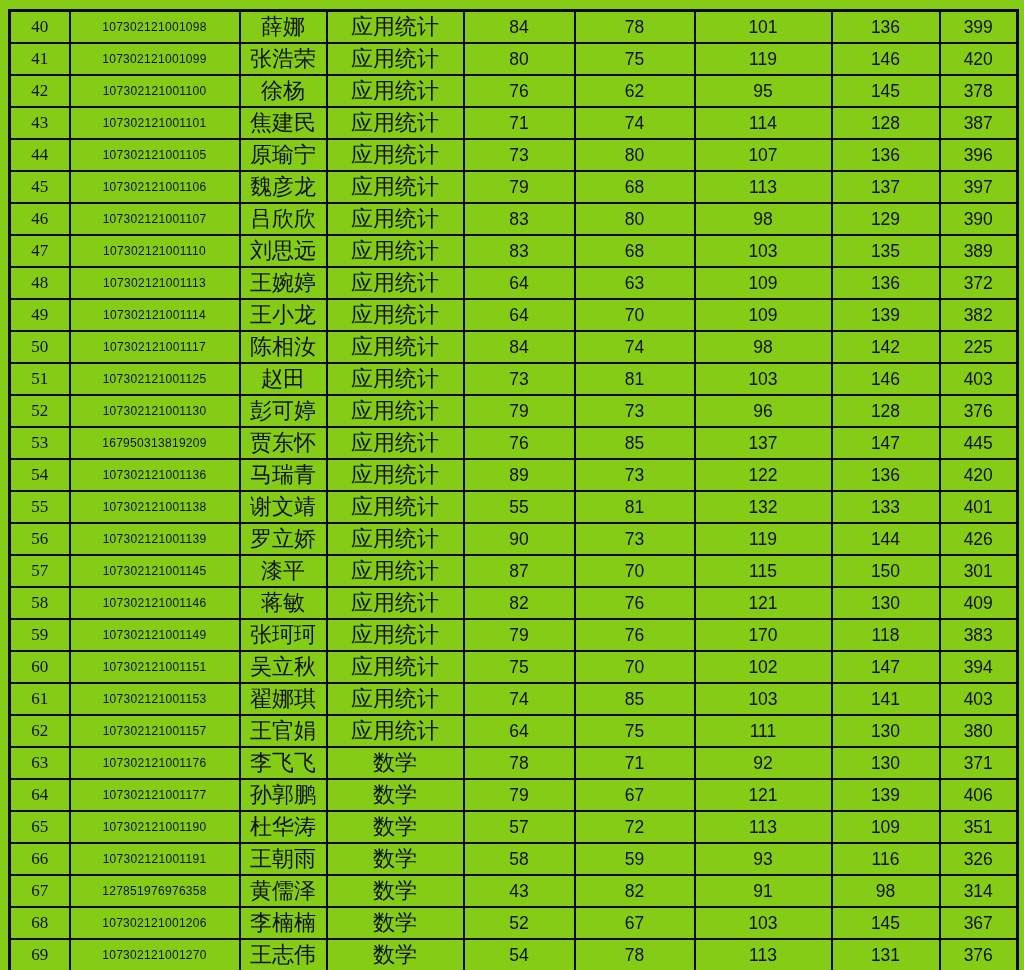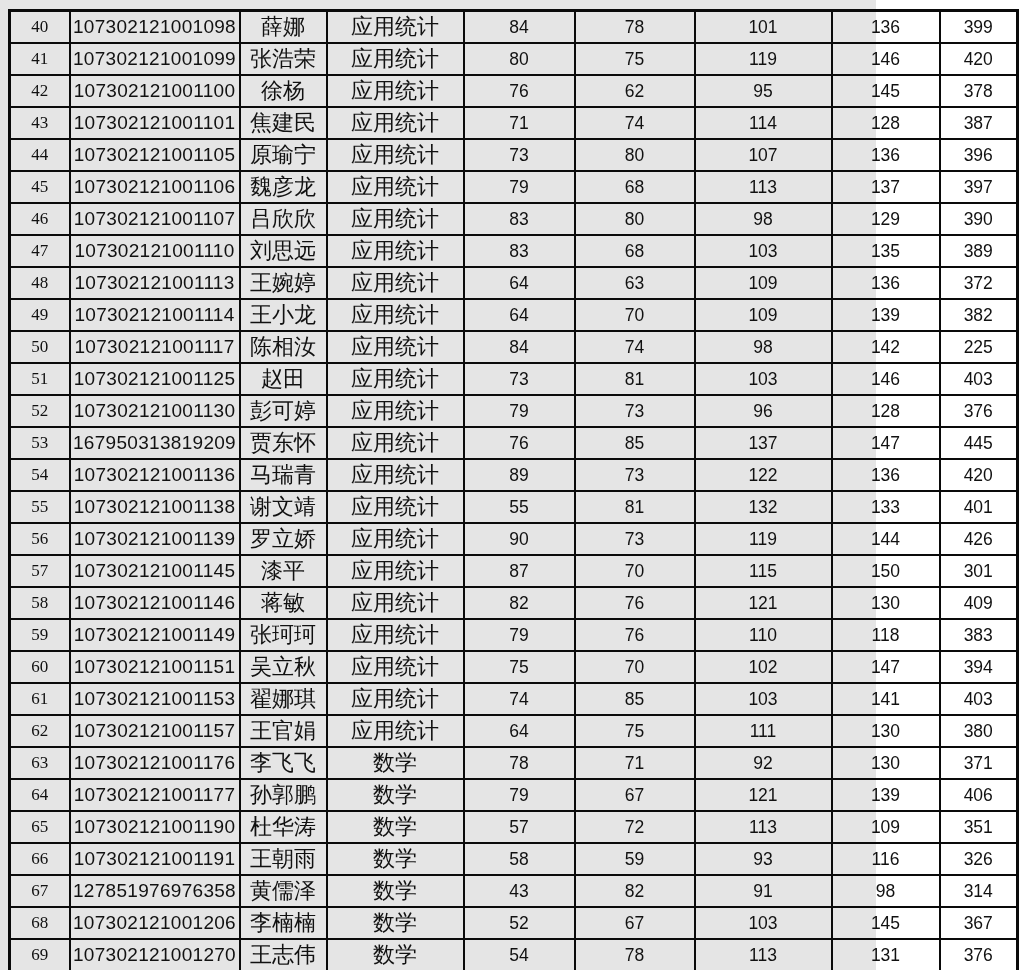--- a/index.html
+++ b/index.html
@@ -5,23 +5,23 @@
   html, body {
     margin: 0;
     padding: 0;
     background: #ffffff;
     width: 1024px;
     height: 970px;
     overflow: hidden;
   }
   .page {
     position: relative;
-    width: 876px;
+    width: 1024px;
     height: 970px;
-    background: #e5e5e5;
+    background: #84cc16;
   }
   table.score-table {
     position: absolute;
     left: 8px;
     top: 9px;
     width: 1008px;
     height: 947px;
     border-collapse: collapse;
     table-layout: fixed;
     border: 3px solid #0a0a0a;
@@ -46,21 +46,21 @@
   col.col-s4    { width: 108px; }
   col.col-total { width: 78px; }
 
   
   td.cell-no {
     font-family: "Liberation Serif", "DejaVu Serif", serif;
     font-size: 17px;
   }
   td.cell-id {
     font-family: "Liberation Sans", "DejaVu Sans", sans-serif;
-    font-size: 19px;
+    font-size: 12px;
     letter-spacing: 0.3px;
   }
   td.cell-name, td.cell-major {
     font-family: "Liberation Serif", "DejaVu Serif", serif;
     font-size: 22px;
   }
   td.cell-s1, td.cell-s2, td.cell-s3, td.cell-s4, td.cell-total {
     font-family: "Liberation Sans", "DejaVu Sans", sans-serif;
     font-size: 17.5px;
   }
@@ -291,21 +291,21 @@
           <td class="cell-s4">130</td>
           <td class="cell-total">409</td>
         </tr>
         <tr>
           <td class="cell-no">59</td>
           <td class="cell-id">107302121001149</td>
           <td class="cell-name">张珂珂</td>
           <td class="cell-major">应用统计</td>
           <td class="cell-s1">79</td>
           <td class="cell-s2">76</td>
-          <td class="cell-s3">110</td>
+          <td class="cell-s3">170</td>
           <td class="cell-s4">118</td>
           <td class="cell-total">383</td>
         </tr>
         <tr>
           <td class="cell-no">60</td>
           <td class="cell-id">107302121001151</td>
           <td class="cell-name">吴立秋</td>
           <td class="cell-major">应用统计</td>
           <td class="cell-s1">75</td>
           <td class="cell-s2">70</td>

